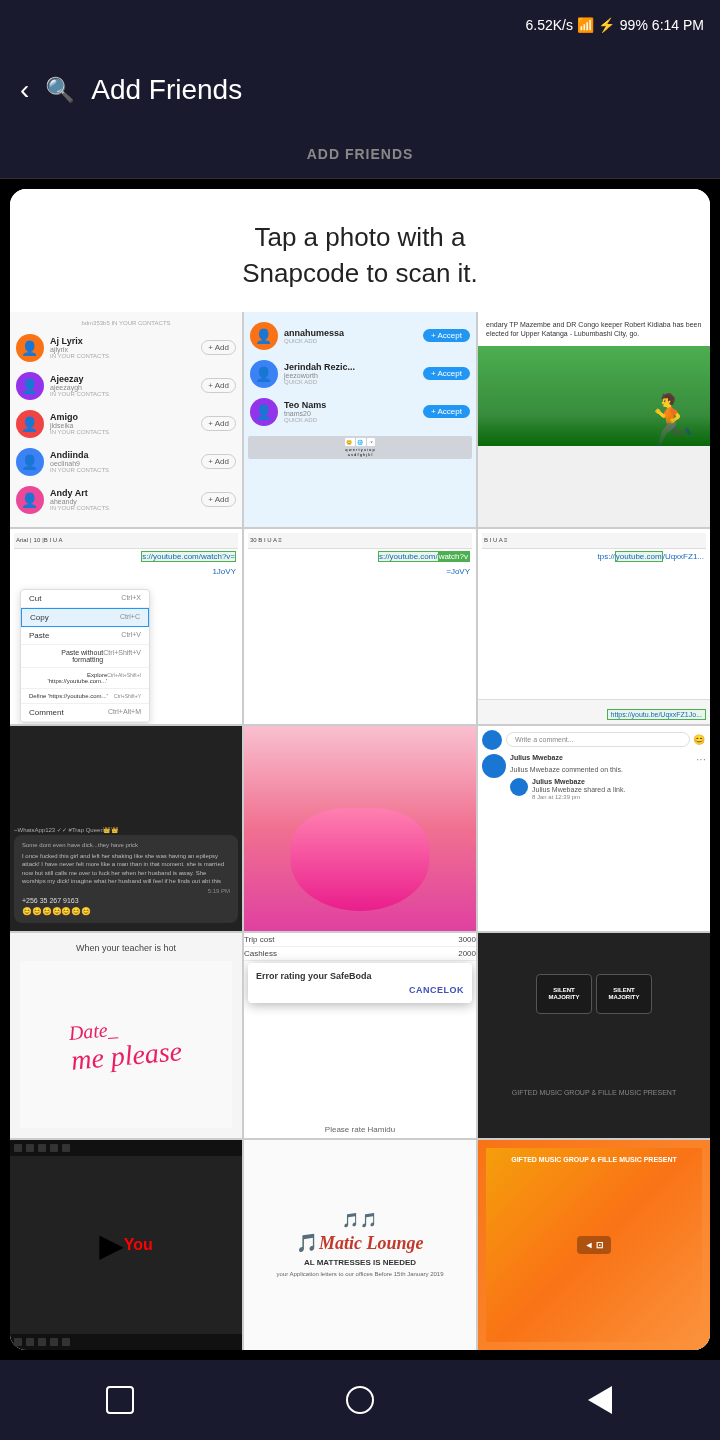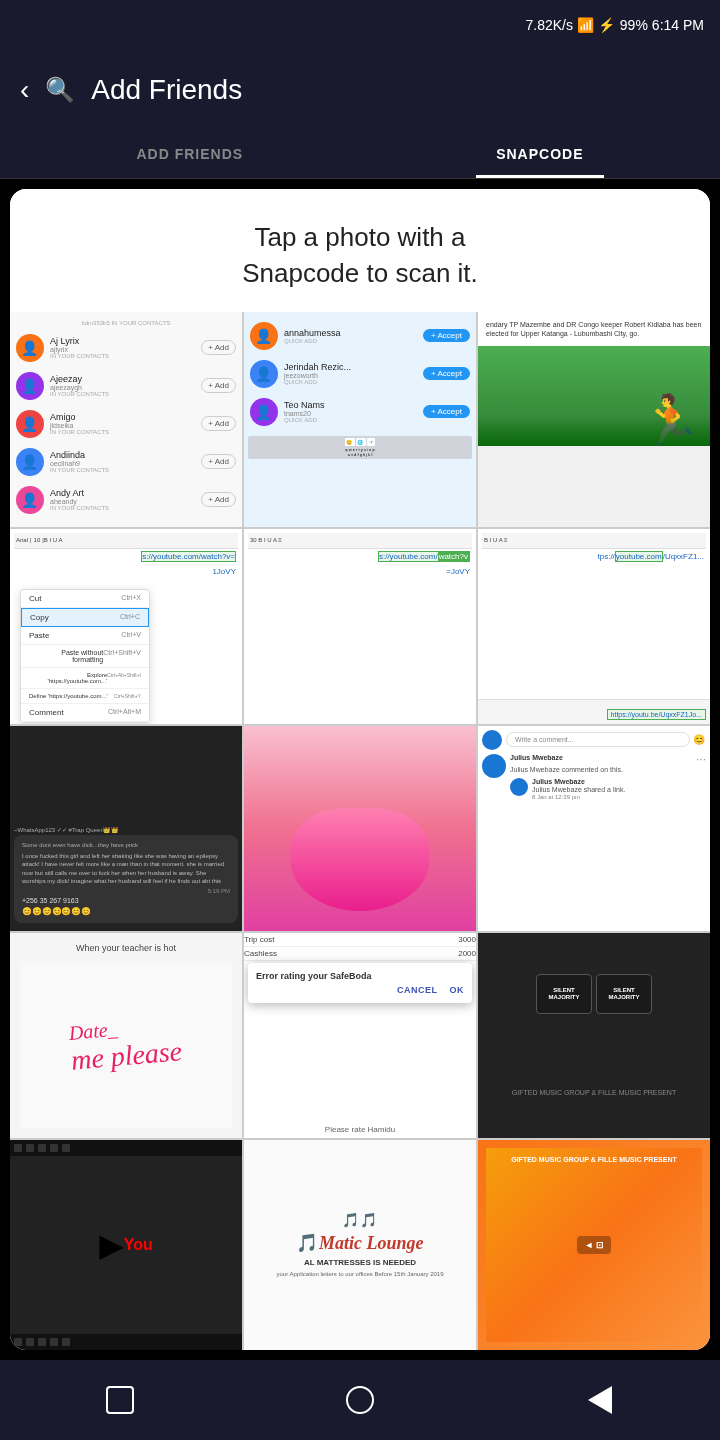--- a/index.html
+++ b/index.html
@@ -153,21 +153,21 @@
     .avatar-red { background: #ef4444; }
     .avatar-blue { background: #3b82f6; }
     .avatar-pink { background: #ec4899; }
 
     .contact-info {
       flex: 1;
       min-width: 0;
     }
     .contact-name {
       font-size: 9px;
-      font-weight: 400;
+      font-weight: 700;
       color: #222;
       white-space: nowrap;
       overflow: hidden;
       text-overflow: ellipsis;
     }
     .contact-username {
       font-size: 7px;
       color: #888;
     }
     .contact-sublabel {
@@ -379,21 +379,20 @@
     }
     .error-text {
       font-size: 8px;
       color: #555;
       margin-bottom: 8px;
       line-height: 1.3;
     }
     .error-buttons {
       display: flex;
       justify-content: flex-end;
-      gap: 12px;
     }
     .error-btn {
       font-size: 9px;
       font-weight: 700;
       color: #3f51b5;
       cursor: pointer;
       letter-spacing: 0.5px;
     }
     .rate-text {
       font-size: 8px;
@@ -491,40 +490,37 @@
       border-top: 14px solid transparent;
       border-bottom: 14px solid transparent;
       border-right: 24px solid #fff;
     }
   </style>
 </head>
 <body>
 
 <div class="status-bar">
   <div class="status-icons">
-    <span class="status-bar-text">7.82K/s</span>
+    <span class="status-bar-text">6.52K/s</span>
     <span class="status-bar-text">📶</span>
     <span class="status-bar-text">⚡</span>
     <span class="status-bar-text">99%</span>
     <span class="status-bar-text">6:14 PM</span>
   </div>
 </div>
 
 <div class="header">
   <span class="back-btn">‹</span>
   <span class="search-icon-header">🔍</span>
   <span class="header-title">Add Friends</span>
 </div>
 
 <div class="tabs">
   <div class="tab">
     <span>ADD FRIENDS</span>
-  </div>
-  <div class="tab active">
-    <span>SNAPCODE</span>
   </div>
 </div>
 
 <div class="main-content">
 
   <div class="snapcode-header">
     <div class="snapcode-title">
       Tap a photo with a<br>Snapcode to scan it.
     </div>
   </div>

